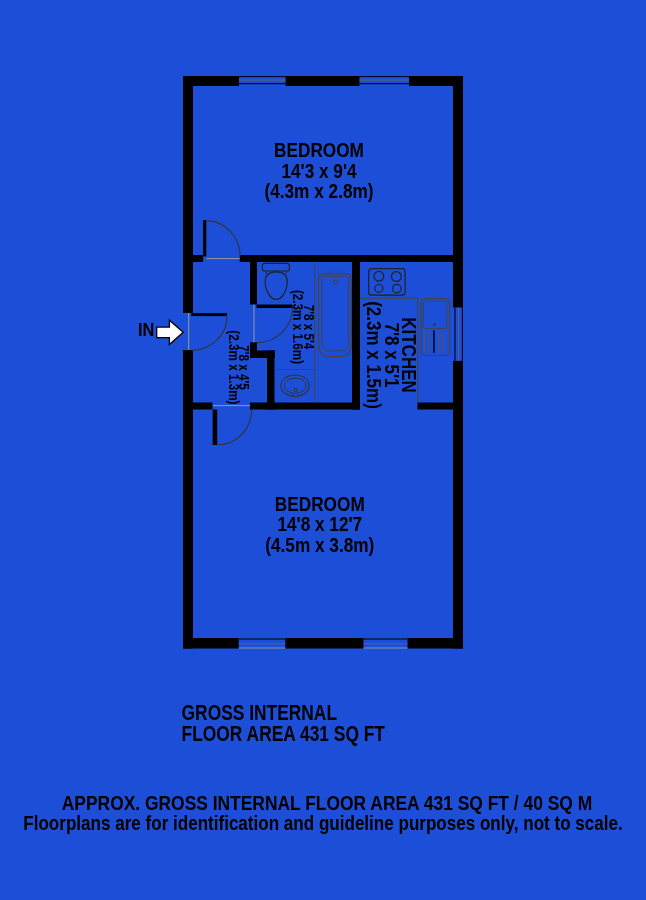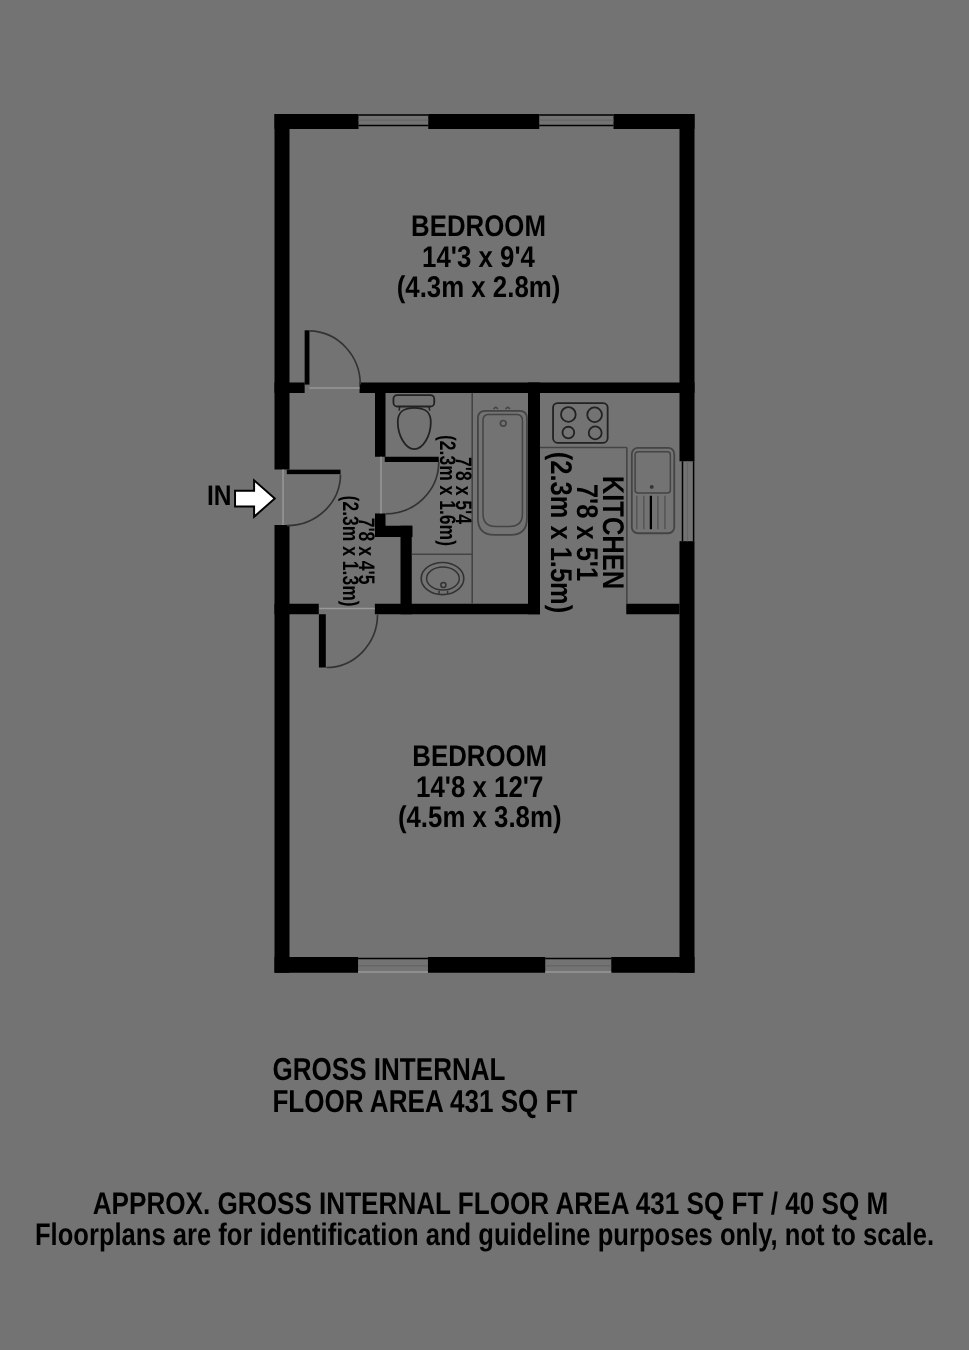--- a/index.html
+++ b/index.html
@@ -1,16 +1,16 @@
 <!DOCTYPE html>
 <html><head>
 <meta charset="utf-8">
 <style>
   html,body{margin:0;padding:0;background:#fff;}
-  #page{position:relative;width:646px;height:900px;background:#737373;overflow:hidden;}
+  #page{position:relative;width:646px;height:900px;background:#1d4ed8;overflow:hidden;}
   svg{position:absolute;left:0;top:0;}
   text{font-family:"Liberation Sans",sans-serif;font-weight:bold;fill:#000;}
 </style>
 </head>
 <body>
 <div id="page">
 <svg width="646" height="900" viewBox="0 0 646 900">
 
   <g fill="#000">
 

